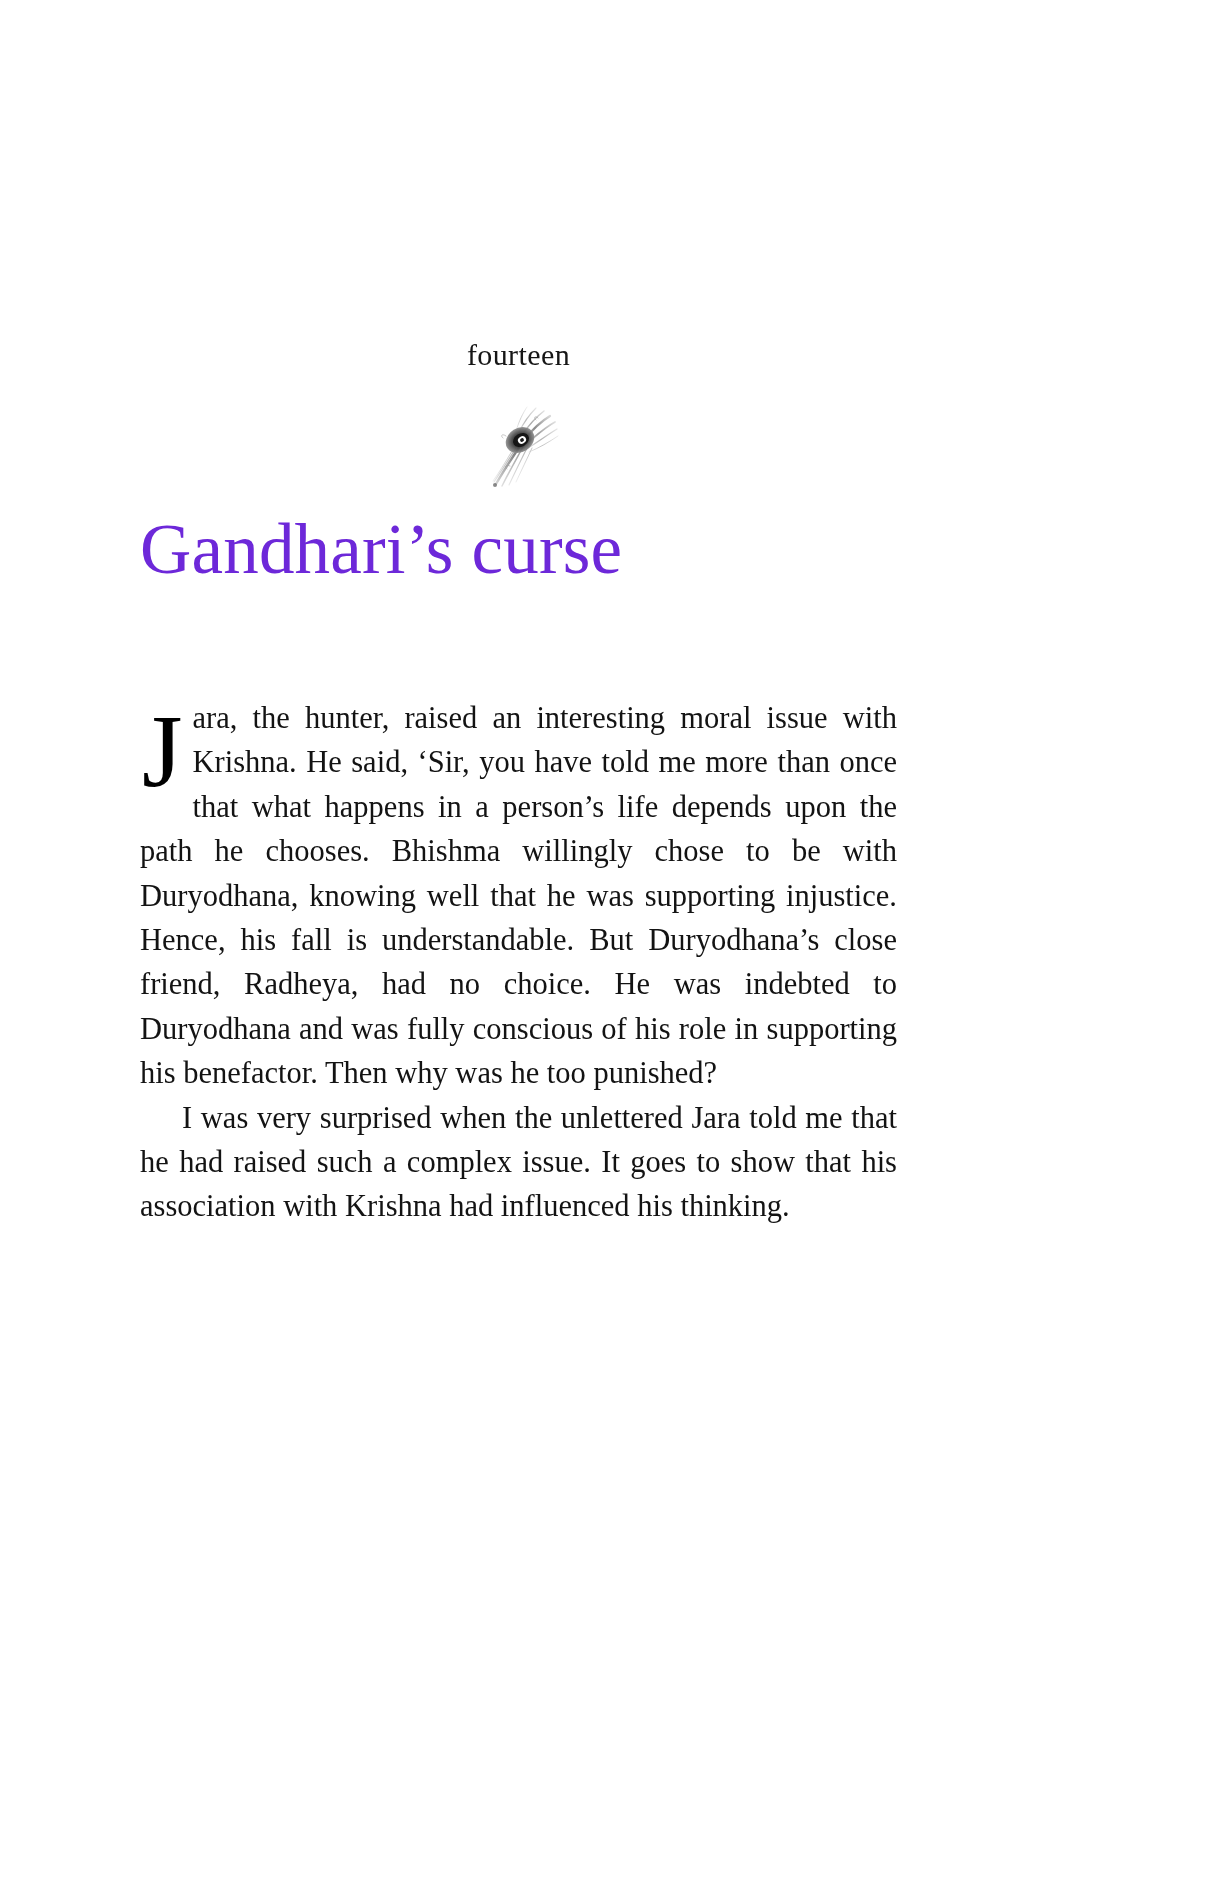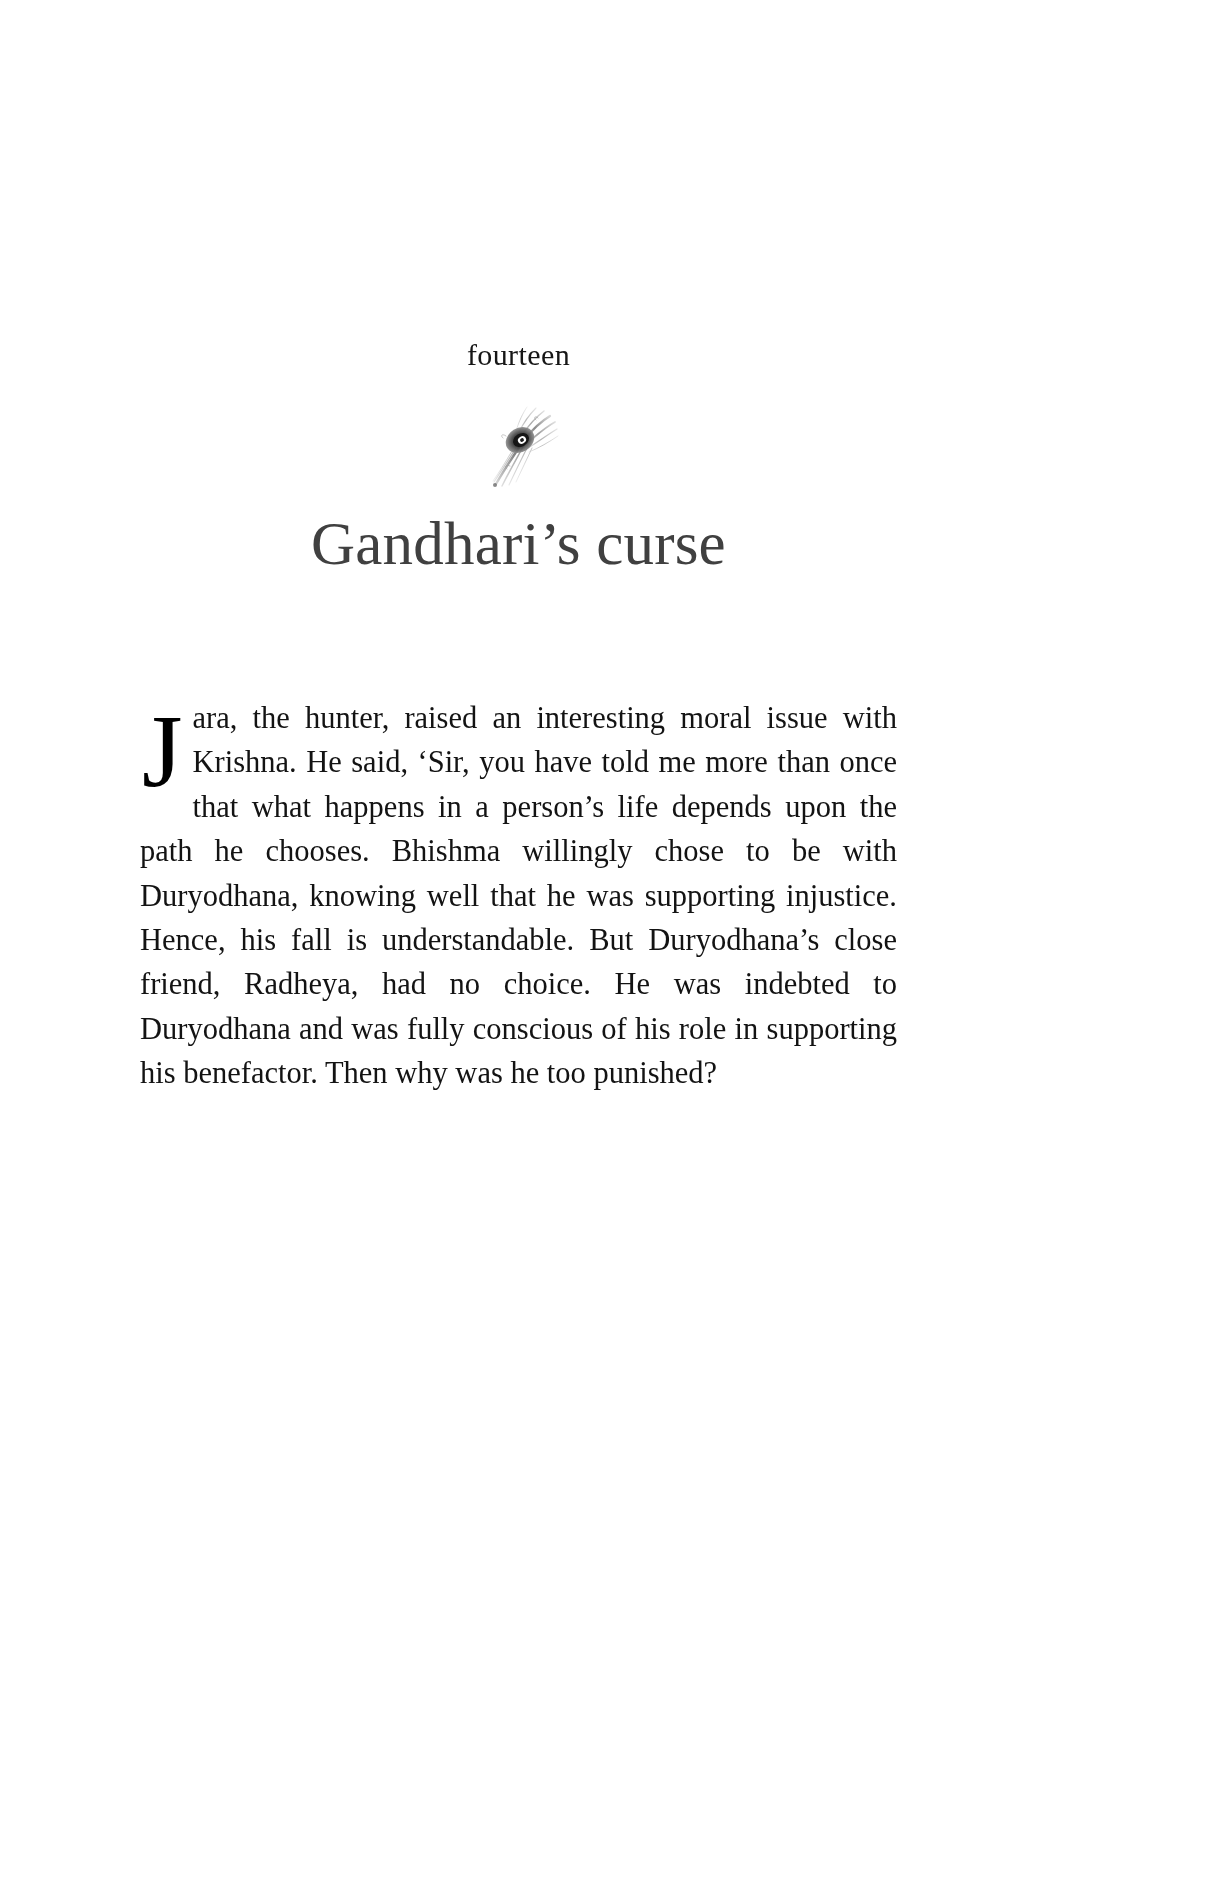--- a/index.html
+++ b/index.html
@@ -56,26 +56,25 @@
     width: 86px;
     height: 96px;
   }
 
   
   .chapter-title {
     position: absolute;
     left: 0;
     top: 500px;
     width: 757px;
-    text-align: center;
-    font-size: 61px;
+    font-size: 71px;
     line-height: 1.18;
     font-weight: 400;
     letter-spacing: 0.2px;
-    color: #404040;
+    color: #6d28d9;
   }
 
   
   .body-copy {
     position: absolute;
     left: 0;
     top: 688px;
     width: 757px;
   }
 
@@ -178,18 +177,19 @@
     </div>
 
     <div class="chapter-title">Gandhari’s curse</div>
 
     <div class="body-copy">
 
       <p class="para opening">
         <span class="drop-cap">J</span><span>ara, the hunter, raised an interesting moral issue with Krishna. He said, ‘Sir, you have told me more than once that what happens in a person’s life depends upon the path he chooses. Bhishma willingly chose to be with Duryodhana, knowing well that he was supporting injustice. Hence, his fall is understandable. But Duryodhana’s close friend, Radheya, had no choice. He was indebted to Duryodhana and was fully conscious of his role in supporting his benefactor. Then why was he too punished?</span>
       </p>
 
+      <p class="para indented">I was very surprised when the unlettered Jara told me that he had raised such a complex issue. It goes to show that his association with Krishna had influenced his thinking.</p>
 
 
     </div>
 
   </div>
 </div>
 
 </body></html>

